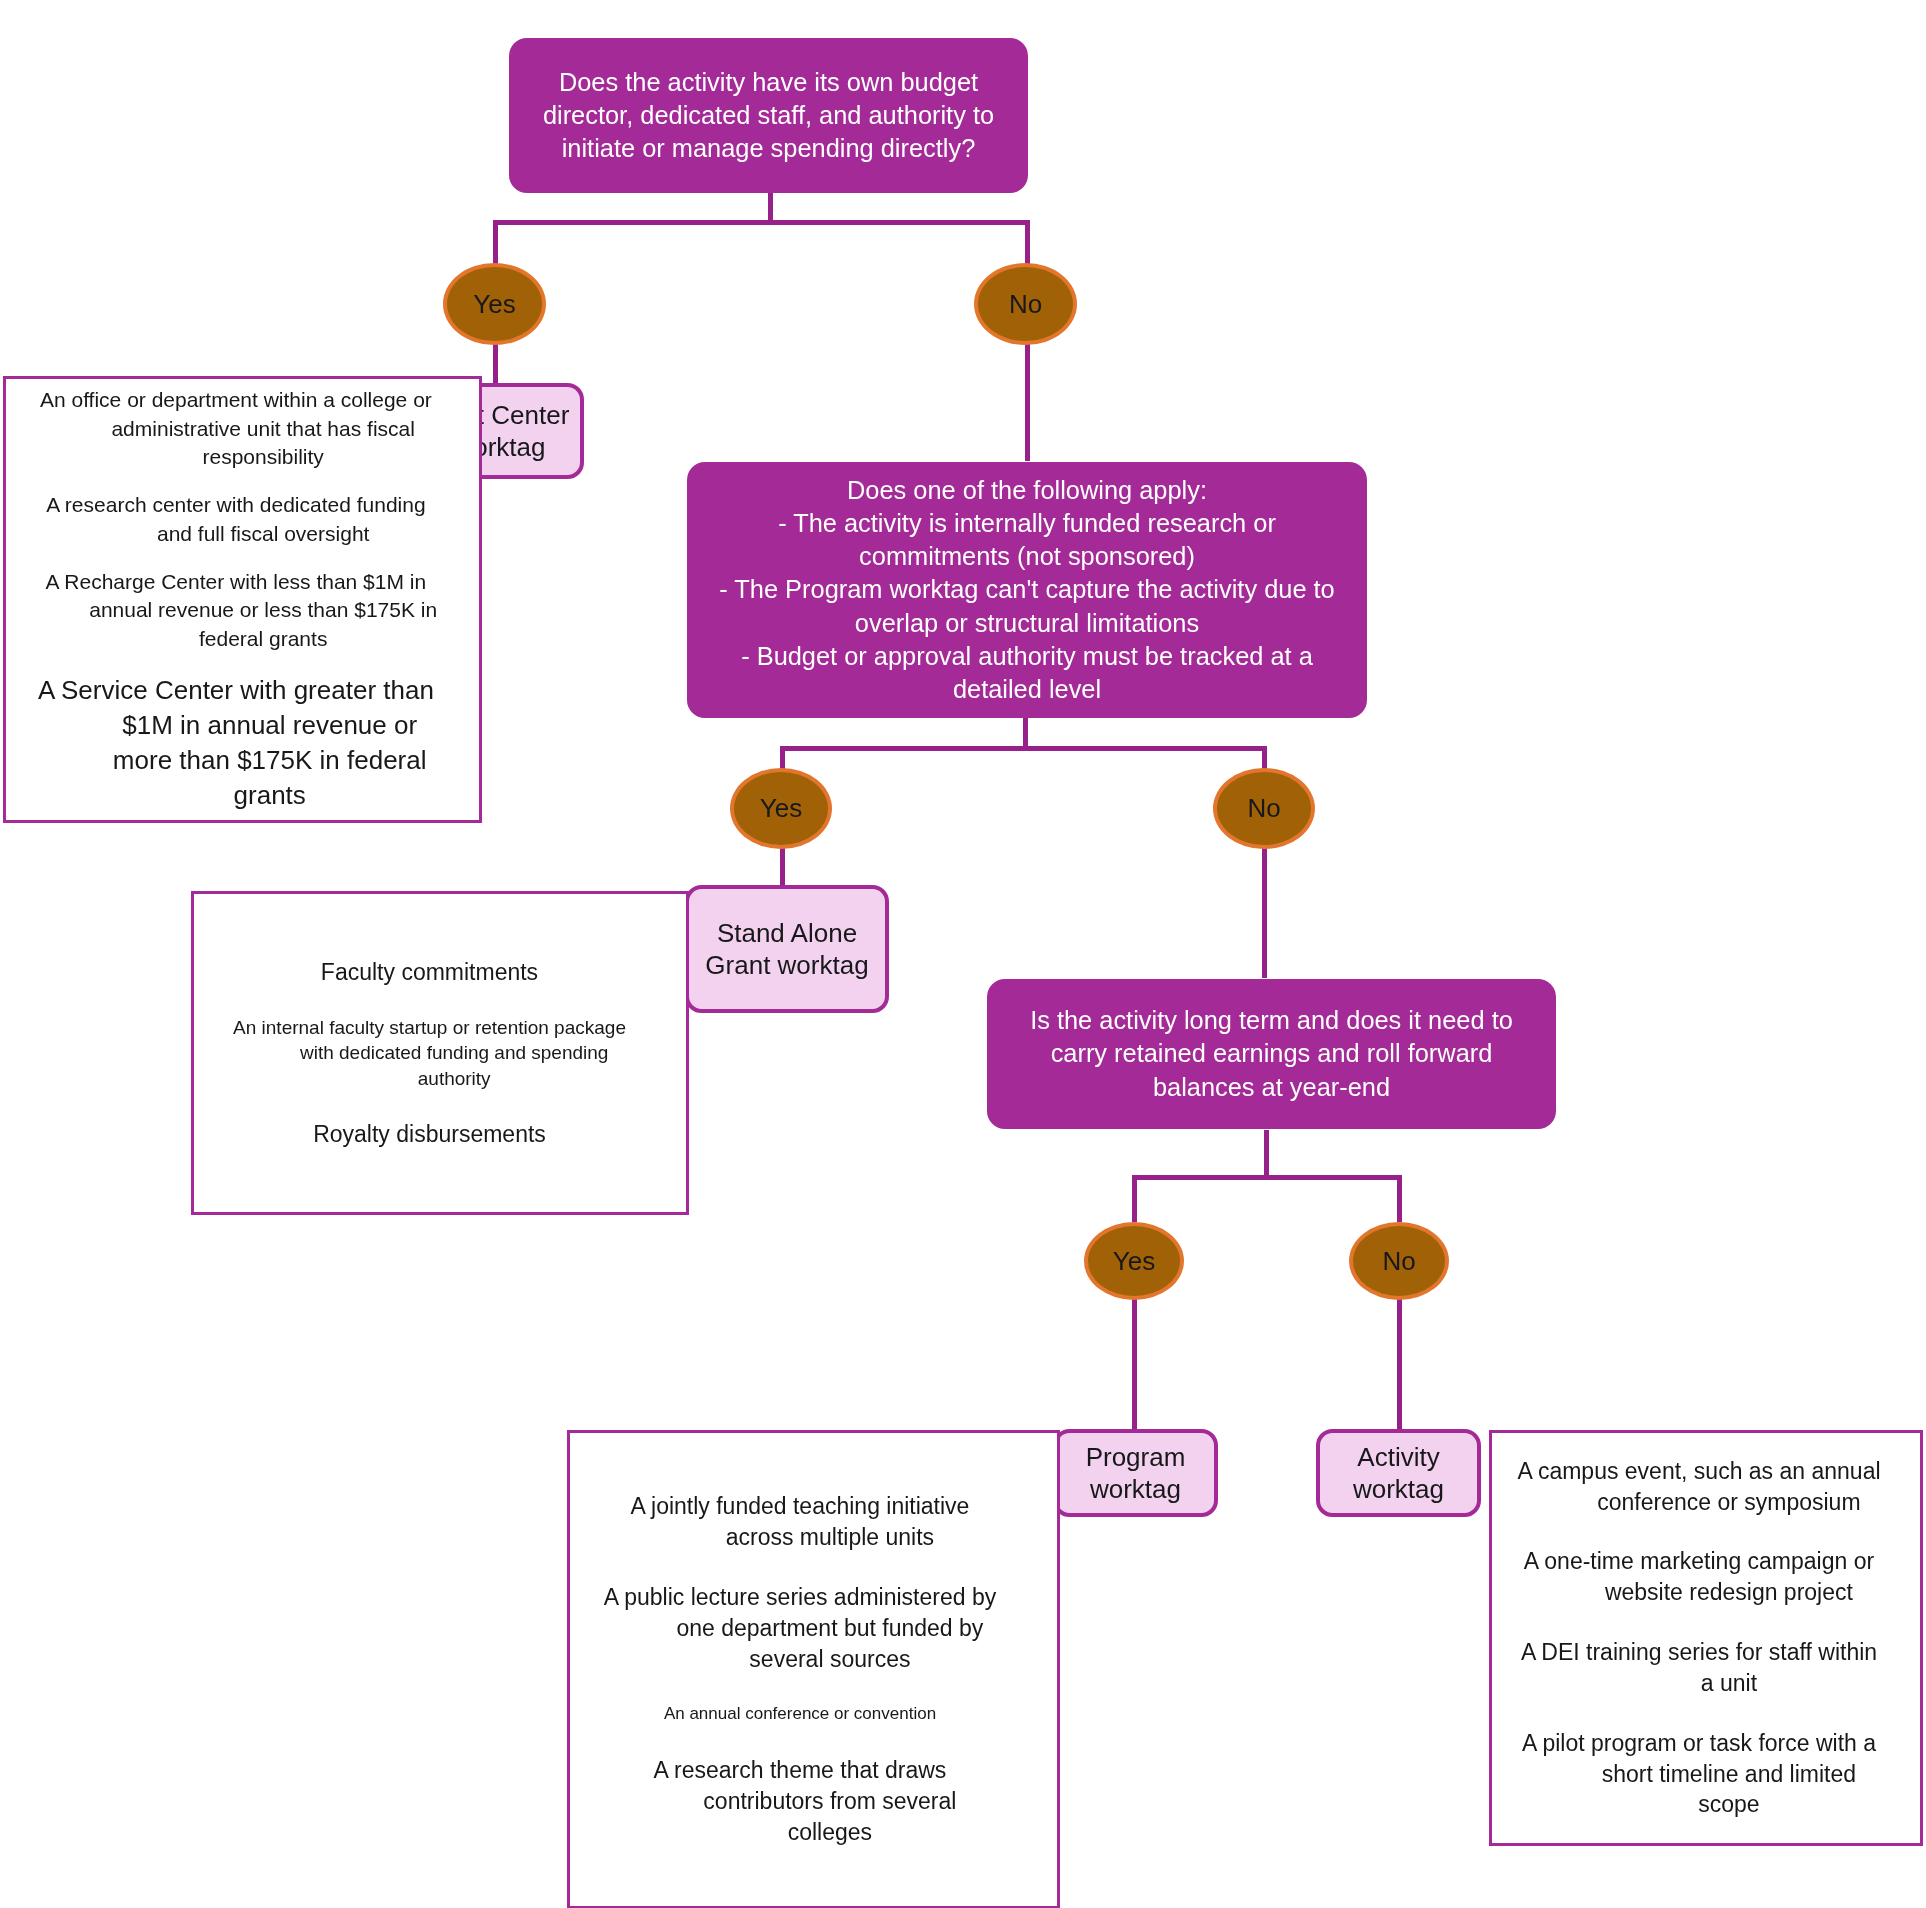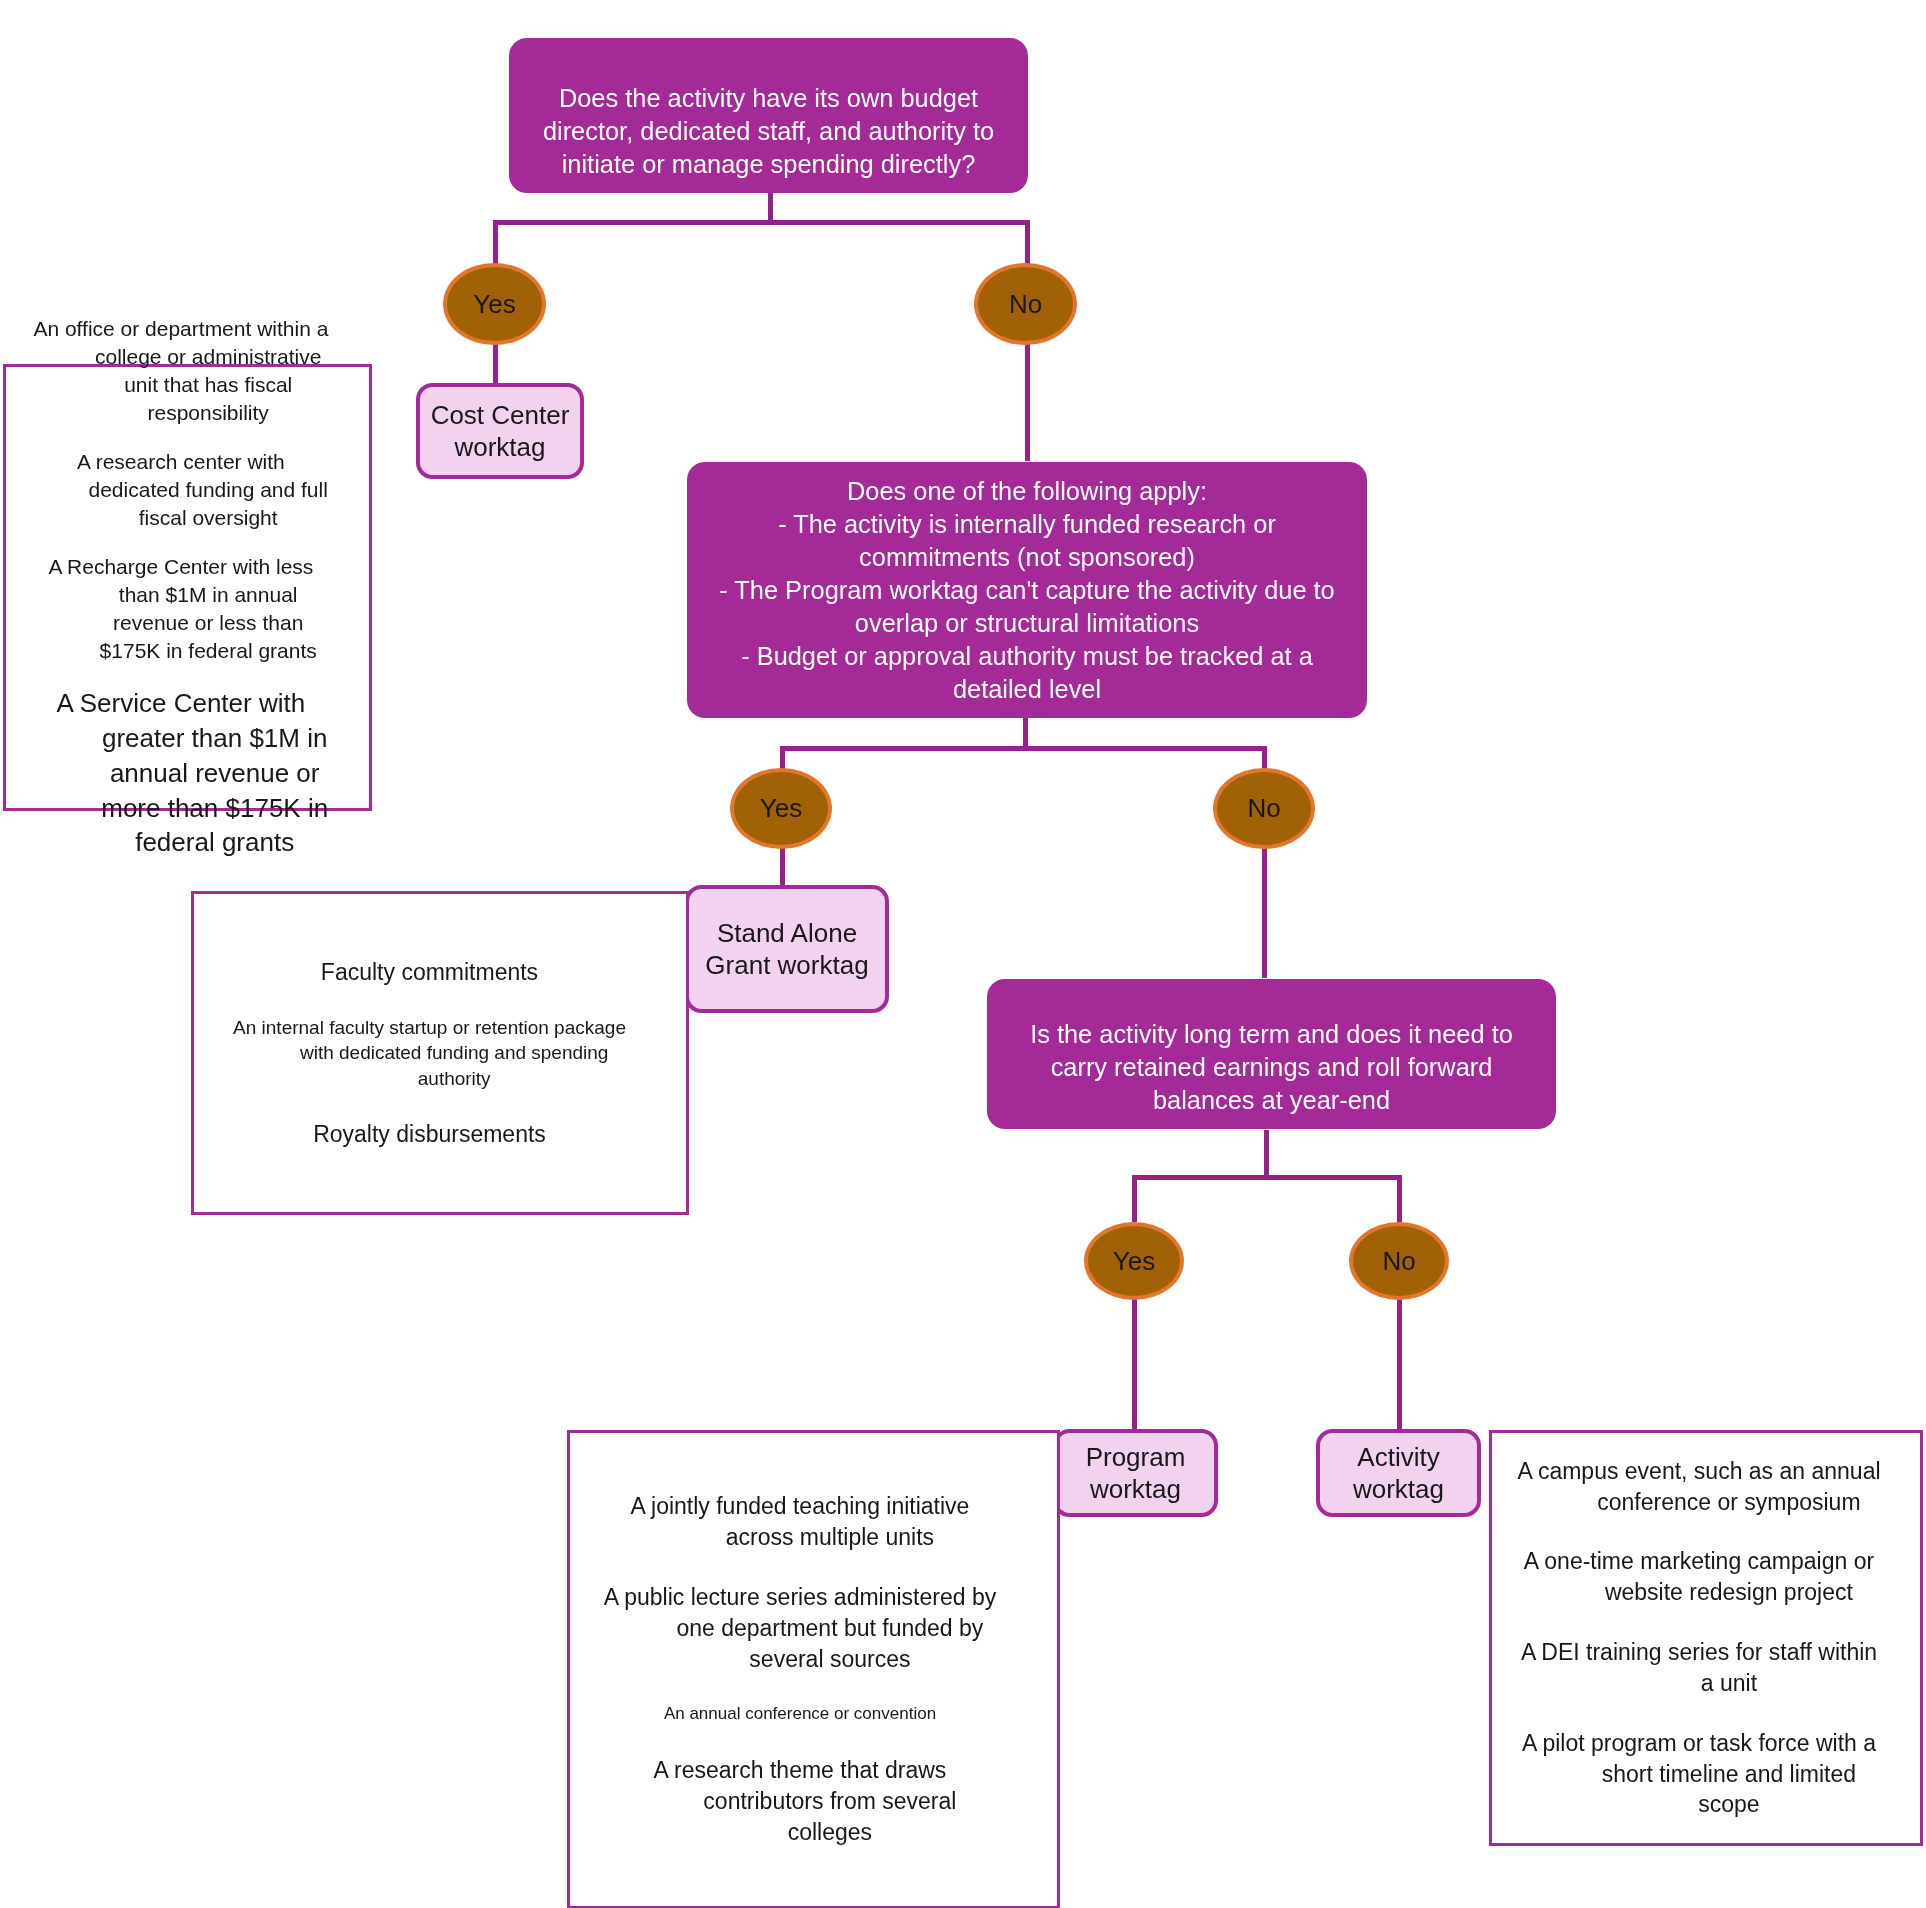--- a/index.html
+++ b/index.html
@@ -26,21 +26,20 @@
     justify-content: center;
     text-align: center;
   }
   
   .question {
     background: #A32A97;
     color: #ffffff;
     border-radius: 18px;
     padding: 12.4px 18px;
     line-height: 1.30;
-    align-items: flex-end;
   }
   .question .txt { white-space: pre-line; }
 
   
   .terminal {
     background: #F2D2EF;
     border: 4.8px solid #A32A97;
     border-radius: 16.5px;
     color: #18181a;
     line-height: 1.25;
@@ -130,21 +129,21 @@
     <span>Yes</span>
   </div>
   <div class="node ellipse" style="left:974px; top:263px; width:103px; height:82px; font-size:26px;">
     <span>No</span>
   </div>
 
   <div class="node terminal" style="left:416px; top:383px; width:168px; height:96px; font-size:26px;text-align:center;">
     <span class="txt">Cost Center worktag</span>
   </div>
 
-  <div class="examples" style="left:3.4px; top:364px; width:369px; height:447px; padding: 27.5px 38px 27.5px 24px; gap:20.6px;">
+  <div class="examples" style="left:3.4px; top:376px; width:479px; height:447px; padding: 27.5px 38px 27.5px 24px; gap:20.6px;">
     <div class="ex" style="font-size:21px;">An office or department within a college or administrative unit that has fiscal responsibility</div>
     <div class="ex" style="font-size:21px;">A research center with dedicated funding and full fiscal oversight</div>
     <div class="ex" style="font-size:21px;">A Recharge Center with less than $1M in annual revenue or less than $175K in federal grants</div>
     <div class="ex" style="font-size:26px;">A Service Center with greater than $1M in annual revenue or more than $175K in federal grants</div>
   </div>
 
   <div class="node question" style="left:687px; top:462px; width:680px; height:256px; font-size:25.4px;">
     <span class="txt">Does one of the following apply:
 - The activity is internally funded research or commitments (not sponsored)
 - The Program worktag can't capture the activity due to overlap or structural limitations

